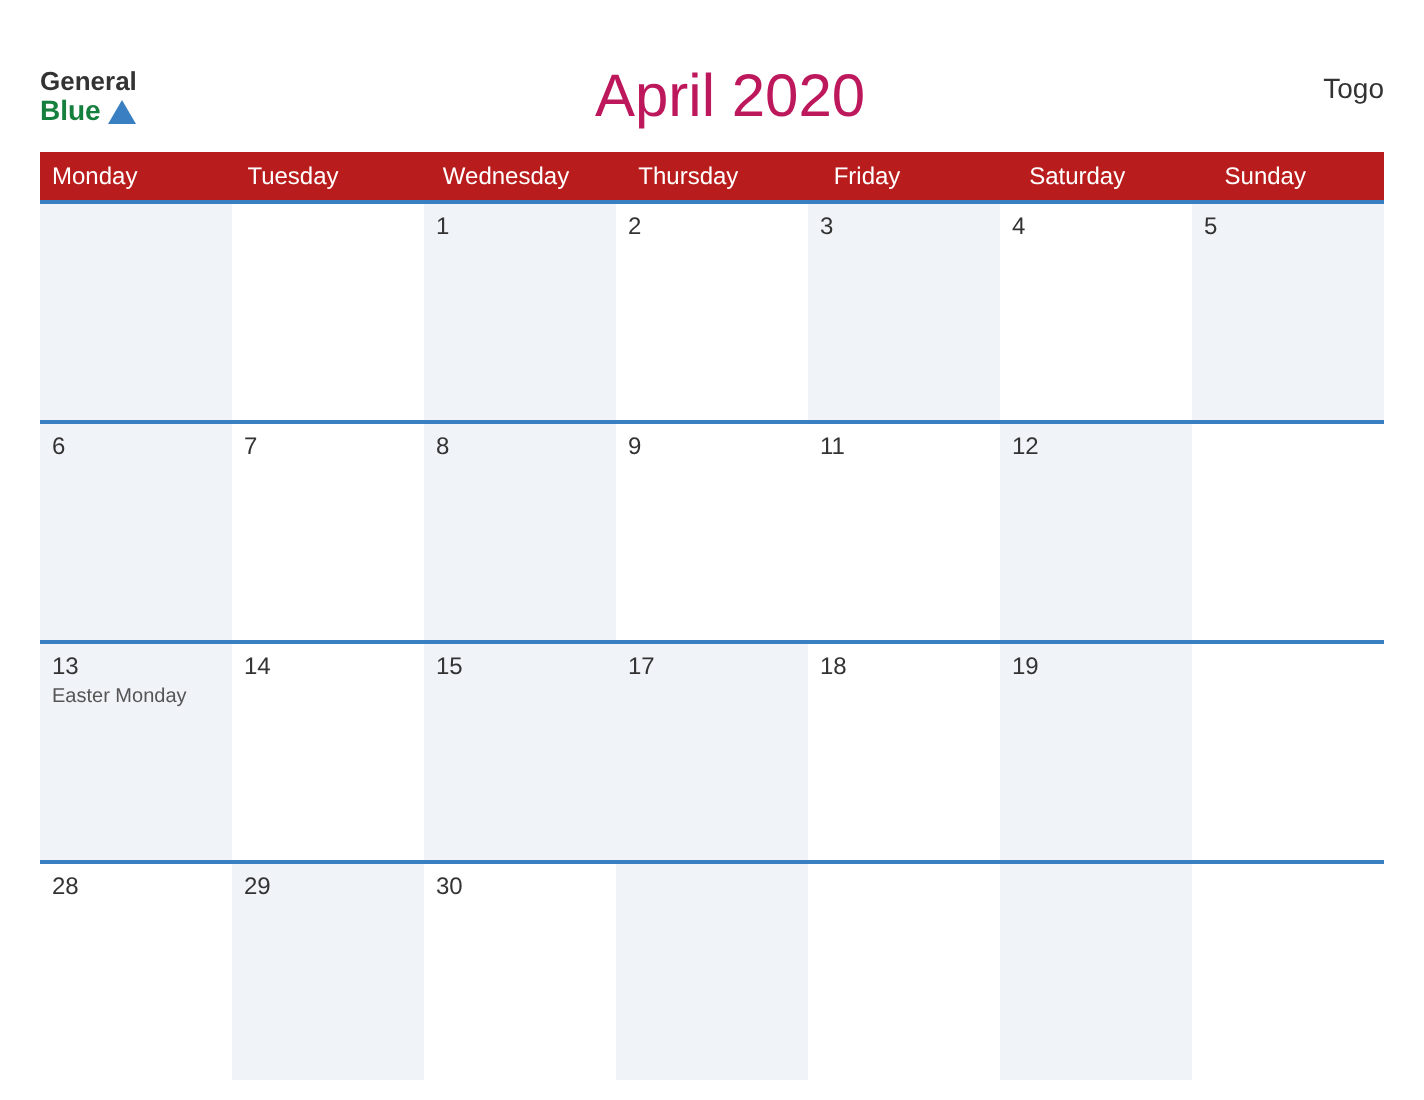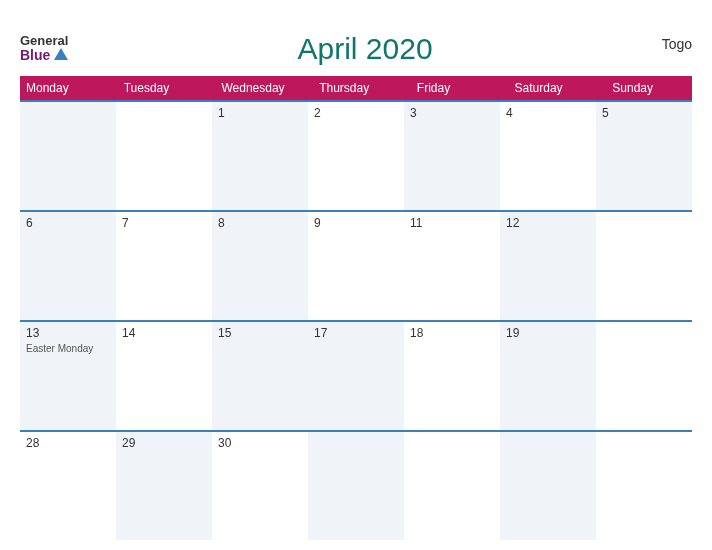--- a/index.html
+++ b/index.html
@@ -28,57 +28,58 @@
       flex-direction: column;
       font-size: 13px;
       font-weight: bold;
       line-height: 1.1;
     }
     .logo-general {
       color: #333;
       font-size: 13px;
     }
     .logo-blue {
-      color: #701a75;
+      color: #15803d;
       font-size: 14px;
       font-weight: bold;
       display: flex;
+      align-items: center;
       gap: 2px;
     }
     .logo-triangle {
       width: 0;
       height: 0;
       border-left: 7px solid transparent;
       border-right: 7px solid transparent;
       border-bottom: 12px solid #3a7fc1;
       display: inline-block;
       margin-left: 2px;
     }
     .title {
       font-size: 30px;
       font-weight: normal;
-      color: #0f766e;
+      color: #be185d;
       text-align: center;
       flex: 1;
     }
     .country {
       font-size: 14px;
       color: #333;
       align-self: flex-start;
       padding-top: 4px;
     }
     .calendar {
       flex: 1;
       display: flex;
       flex-direction: column;
     }
     .cal-header {
       display: grid;
       grid-template-columns: repeat(7, 1fr);
-      background: #be185d;
+      background: #b91c1c;
       gap: 12px;
     }
     .cal-header-cell {
       color: #fff;
       font-size: 12px;
       padding: 5px 6px;
       font-weight: normal;
     }
     .cal-body {
       flex: 1;

